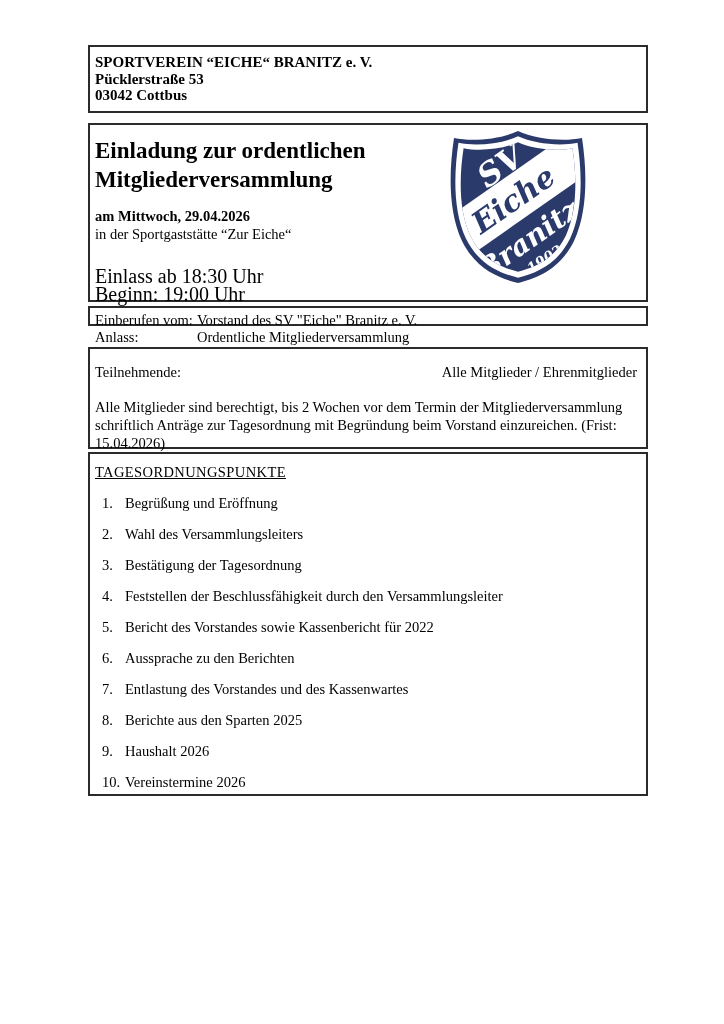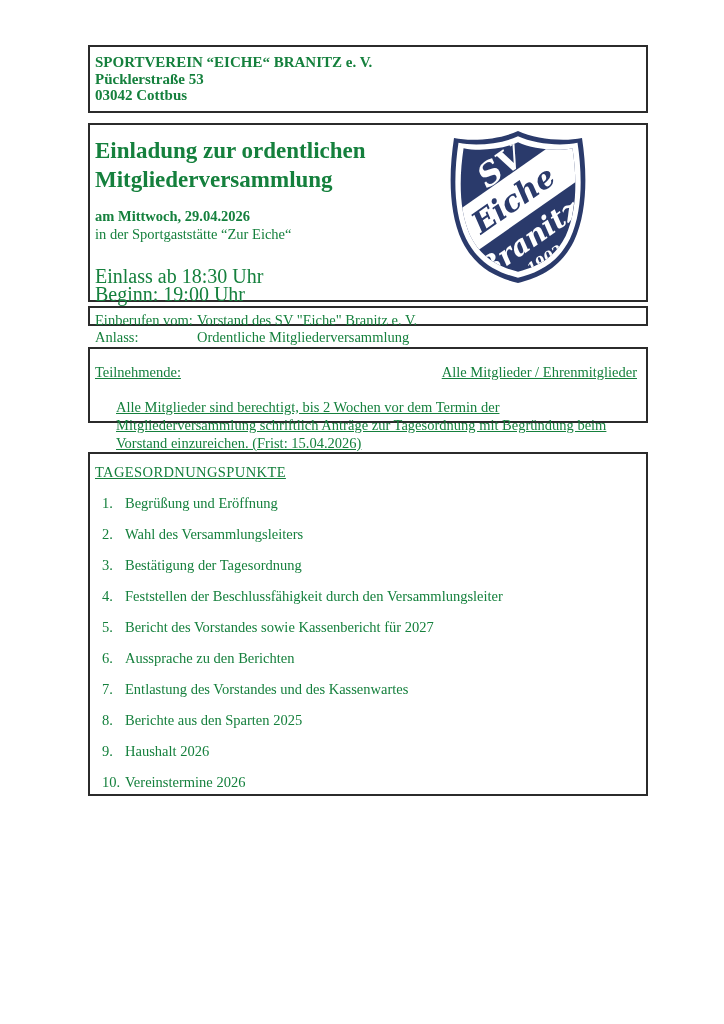--- a/index.html
+++ b/index.html
@@ -1,18 +1,18 @@
 <!DOCTYPE html>
 <html><head>
 <meta charset="utf-8">
 <style>
   html,body { margin:0; padding:0; background:#ffffff; }
   .page {
     position:relative; width:724px; height:1024px; background:#ffffff;
-    font-family:"Liberation Serif","DejaVu Serif",serif; color:#15803d;
+    font-family:"Liberation Serif","DejaVu Serif",serif; color:#000000;
     overflow:hidden;
   }
   .box {
     position:absolute; left:88px; width:560px; box-sizing:border-box;
     border:2px solid #2b2b2b; background:#ffffff;
   }
   
   #sender-box { top:45px; height:68px; padding:7px 8px 0 5px; }
   #sender-box .line { font-weight:bold; font-size:15px; line-height:16.5px; }
   
@@ -25,23 +25,23 @@
   #club-logo { position:absolute; left:443px; top:127px; width:150px; height:160px; }
   #club-logo text {
     font-family:"DejaVu Serif","Liberation Serif",serif;
     font-style:italic; font-weight:bold;
   }
   
   #convener-box { top:306px; height:20px; padding:4px 8px 0 5px; font-size:14.5px; line-height:17px; }
   .kv-row { display:flex; }
   .kv-label { width:102px; flex:0 0 102px; }
   
-  #participants-box { top:347px; height:76px; padding:14px 9px 0 5px; font-size:14.5px; line-height:18px;text-decoration:underline; }
+  #participants-box { top:347px; height:102px; padding:14px 9px 0 5px; font-size:14.5px; line-height:18px; }
   .part-row { display:flex; justify-content:space-between; }
-  .note { margin-top:17px;margin-left:21px; }
+  .note { margin-top:17px; }
   
   #agenda-box { top:452px; height:344px; padding:9px 8px 0 5px; font-size:14.5px; overflow:hidden; }
   .agenda-heading { text-decoration:underline; letter-spacing:0.4px; line-height:18px; }
   .agenda-list { list-style:none; margin:13px 0 0 0; padding:0 0 0 7px; }
   .agenda-list li { display:flex; line-height:18px; margin-bottom:13px; }
   .agenda-list .num { width:23px; flex:0 0 23px; }
 </style>
 </head>
 <body>
 
@@ -118,21 +118,21 @@
         <li>
           <span class="num">3.</span>
           <span class="txt">Bestätigung der Tagesordnung</span>
         </li>
         <li>
           <span class="num">4.</span>
           <span class="txt">Feststellen der Beschlussfähigkeit durch den Versammlungsleiter</span>
         </li>
         <li>
           <span class="num">5.</span>
-          <span class="txt">Bericht des Vorstandes sowie Kassenbericht für 2027</span>
+          <span class="txt">Bericht des Vorstandes sowie Kassenbericht für 2022</span>
         </li>
         <li>
           <span class="num">6.</span>
           <span class="txt">Aussprache zu den Berichten</span>
         </li>
         <li>
           <span class="num">7.</span>
           <span class="txt">Entlastung des Vorstandes und des Kassenwartes</span>
         </li>
         <li>

